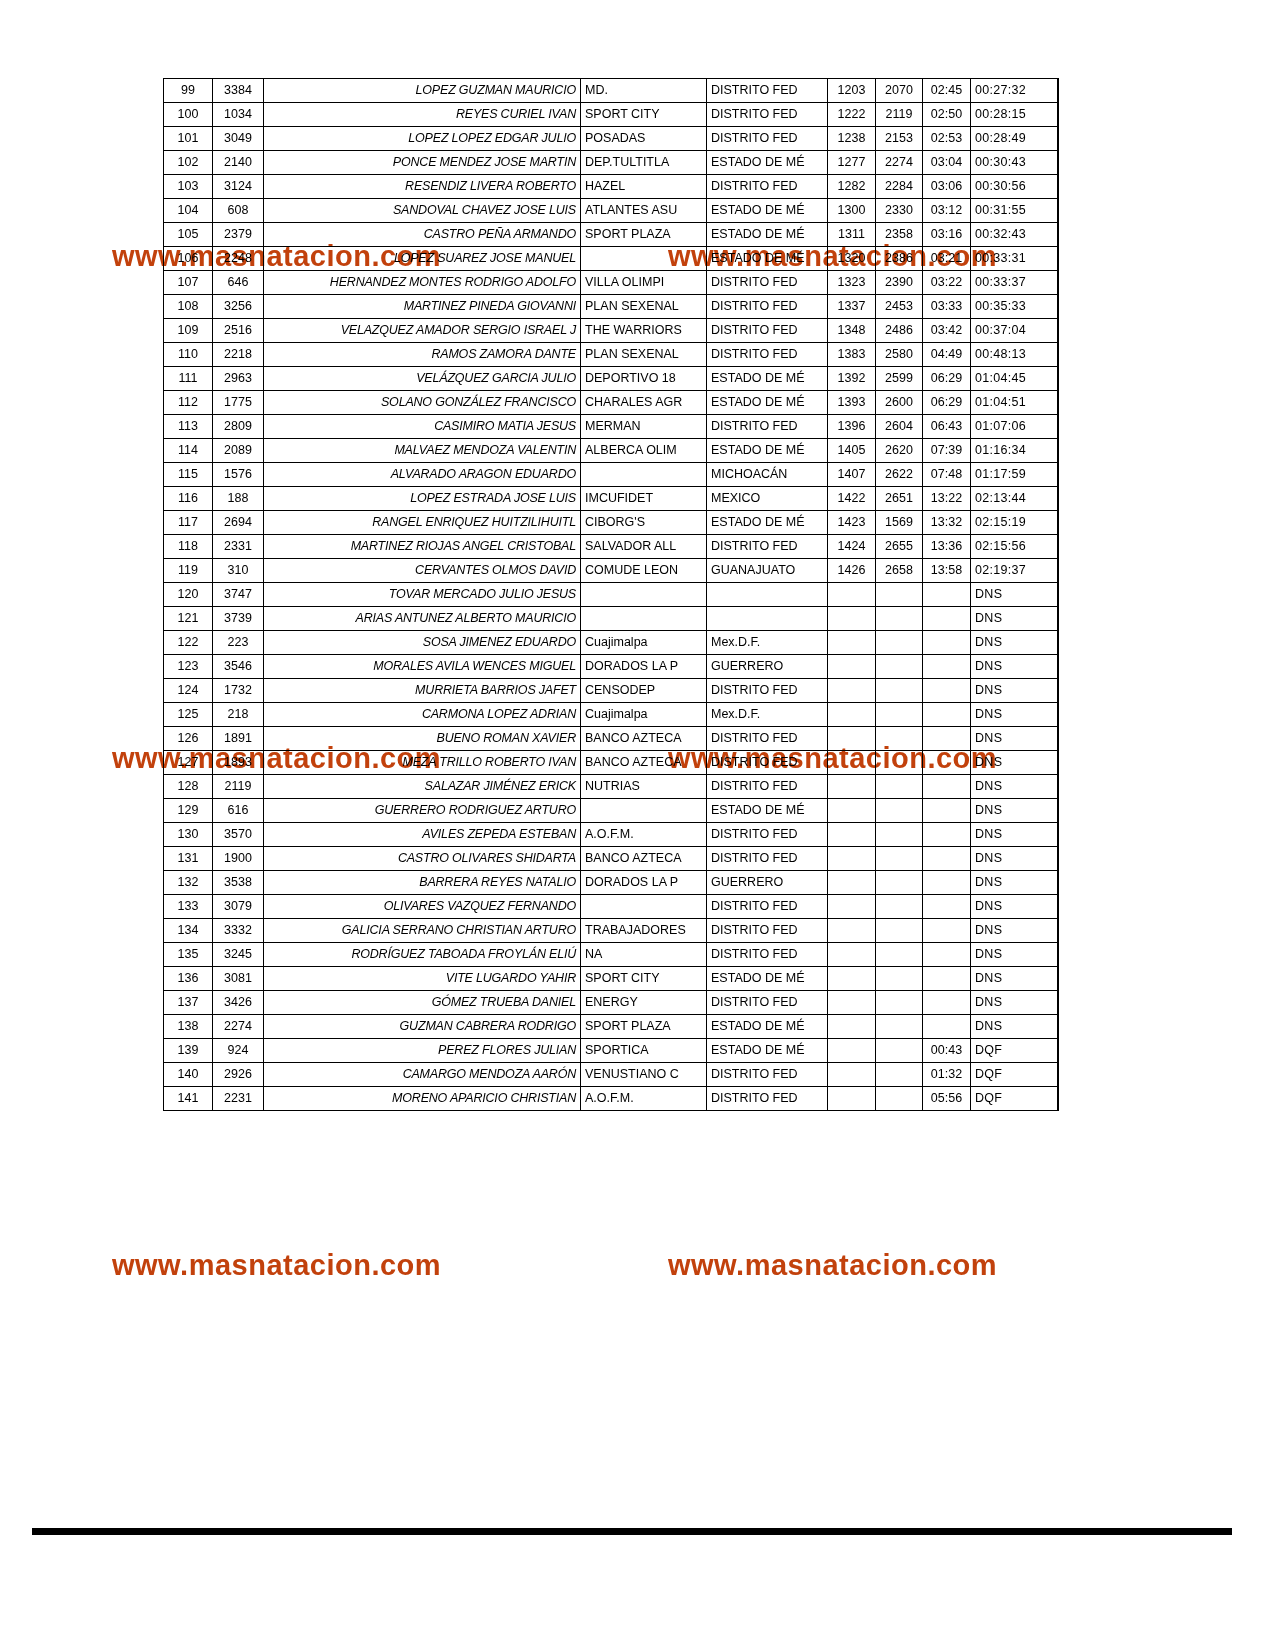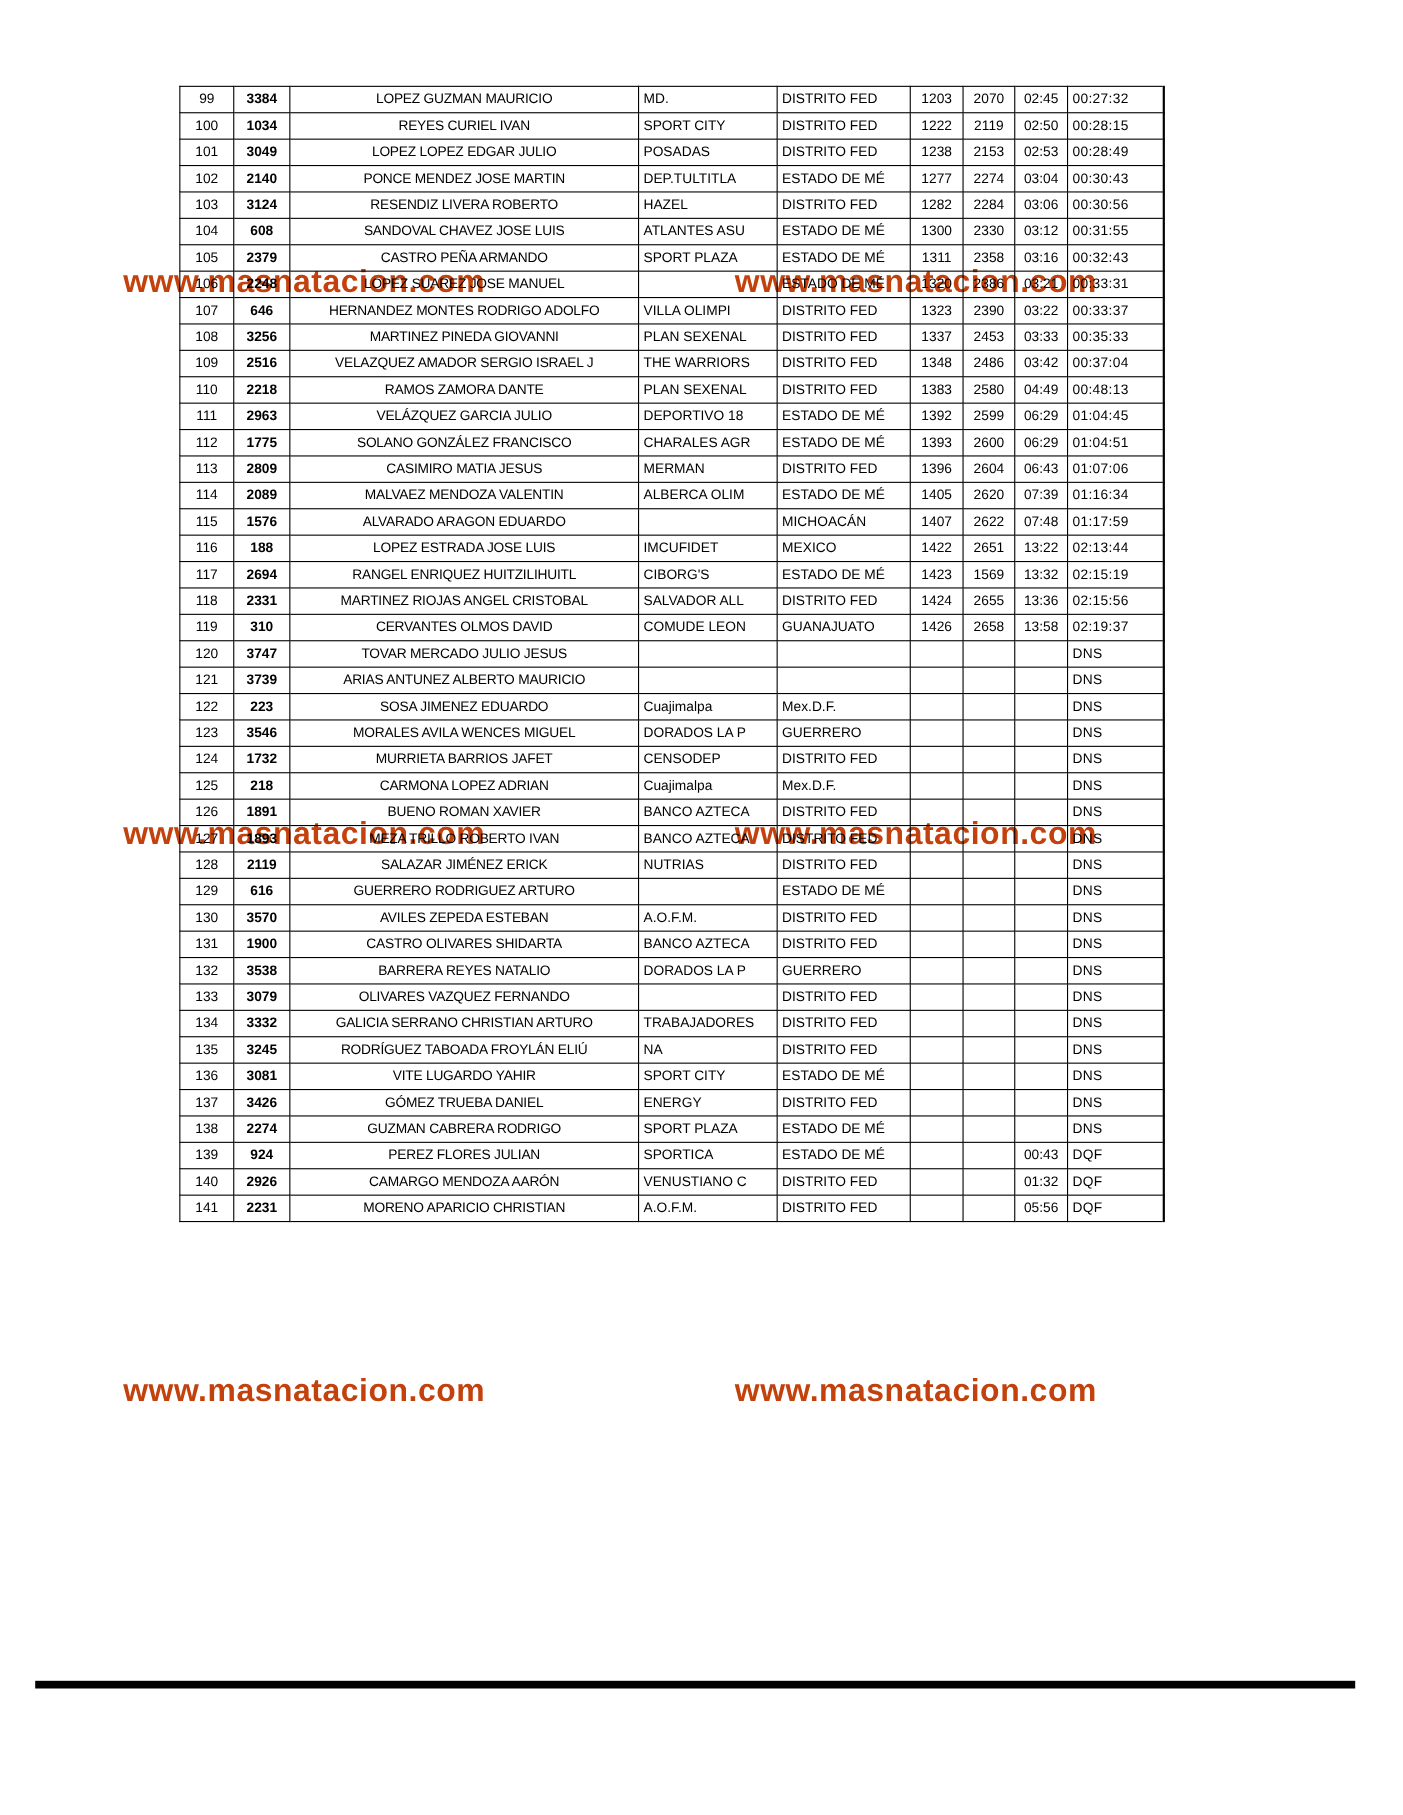--- a/index.html
+++ b/index.html
@@ -36,22 +36,22 @@
     border:1px solid #000;
     height:23px;
     padding:0 4px;
     overflow:hidden;
     white-space:nowrap;
     font-size:12.5px;
     background:transparent;
     line-height:1;
   }
   td.c-place{text-align:center;font-size:13px;}
-  td.c-bib{text-align:center;font-weight:bold;font-size:13px;}
-  td.c-name{text-align:center;letter-spacing:-0.2px;}
+  td.c-bib{text-align:center;font-weight:normal;font-size:13px;}
+  td.c-name{text-align:right;letter-spacing:-0.2px;font-style:italic;}
   td.c-team{font-size:11px;margin-top:33px;}
   td.c-state{font-size:11px;}
   td.c-n1,td.c-n2,td.c-split{text-align:center;font-size:11px;}
   td.c-result{
     border-left:2px solid #000;
     text-align:left;
     font-weight:normal;
     font-size:14.5px;
     letter-spacing:0.3px;
   }

